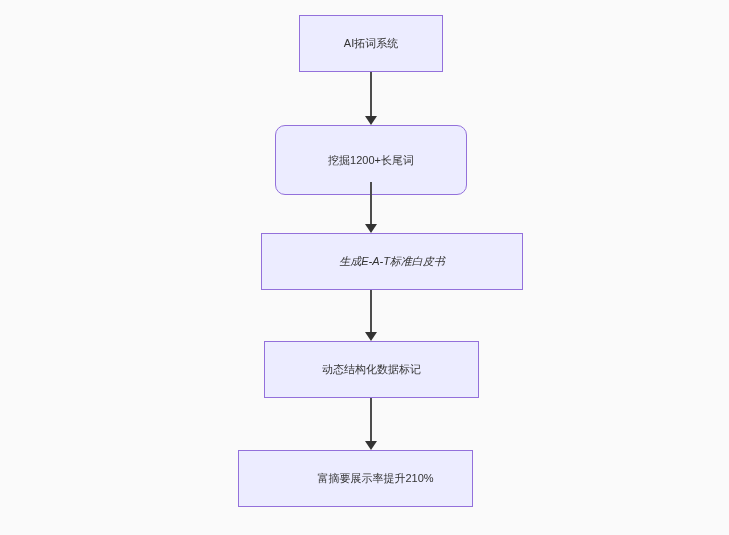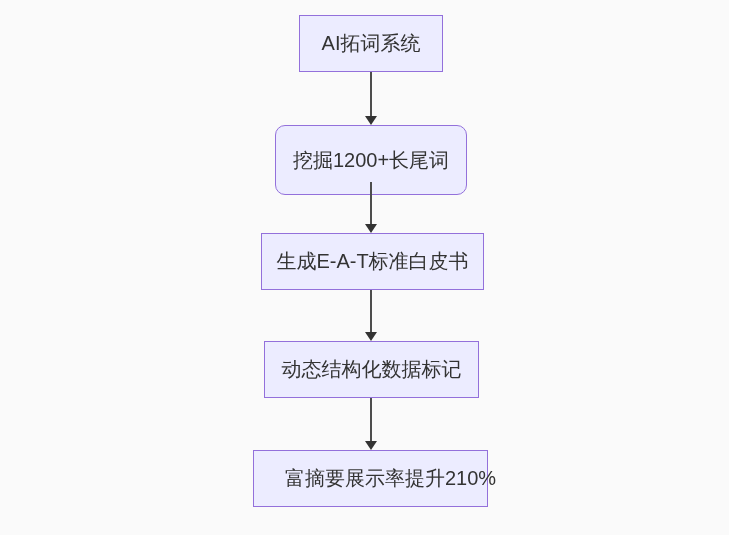--- a/index.html
+++ b/index.html
@@ -20,21 +20,21 @@
     top: 0;
     width: 729px;
     height: 535px;
   }
   .node {
     position: absolute;
     box-sizing: border-box;
     background: #ECECFF;
     border: 1px solid #9370DB;
     color: #333333;
-    font-size: 20px;
+    font-size: 11px;
     display: flex;
     align-items: center;
     justify-content: center;
     text-align: center;
     white-space: nowrap;
   }
   .edge {
     position: absolute;
     width: 12px;
     transform: translateX(-50%);
@@ -67,29 +67,29 @@
     <div class="head"></div>
   </div>
 
   <div class="node" style="left:275px; top:125px; width:192px; height:70px;border-radius:10px;">挖掘1200+长尾词</div>
 
   <div class="edge" style="left:371px; top:182px; height:51px;">
     <div class="line"></div>
     <div class="head"></div>
   </div>
 
-  <div class="node" style="left:261px; top:233px; width:223px; height:57px;">生成E-A-T标准白皮书</div>
+  <div class="node" style="left:261px; top:233px; width:262px; height:57px;font-style:italic;">生成E-A-T标准白皮书</div>
 
   <div class="edge" style="left:371px; top:290px; height:51px;">
     <div class="line"></div>
     <div class="head"></div>
   </div>
 
   <div class="node" style="left:264px; top:341px; width:215px; height:57px;text-align:right;">动态结构化数据标记</div>
 
   <div class="edge" style="left:371px; top:398px; height:52px;">
     <div class="line"></div>
     <div class="head"></div>
   </div>
 
-  <div class="node" style="left:253px; top:450px; width:235px; height:57px;padding-left:40px;">富摘要展示率提升210%</div>
+  <div class="node" style="left:238px; top:450px; width:235px; height:57px;padding-left:40px;">富摘要展示率提升210%</div>
 
 </div>
 
 </body></html>

